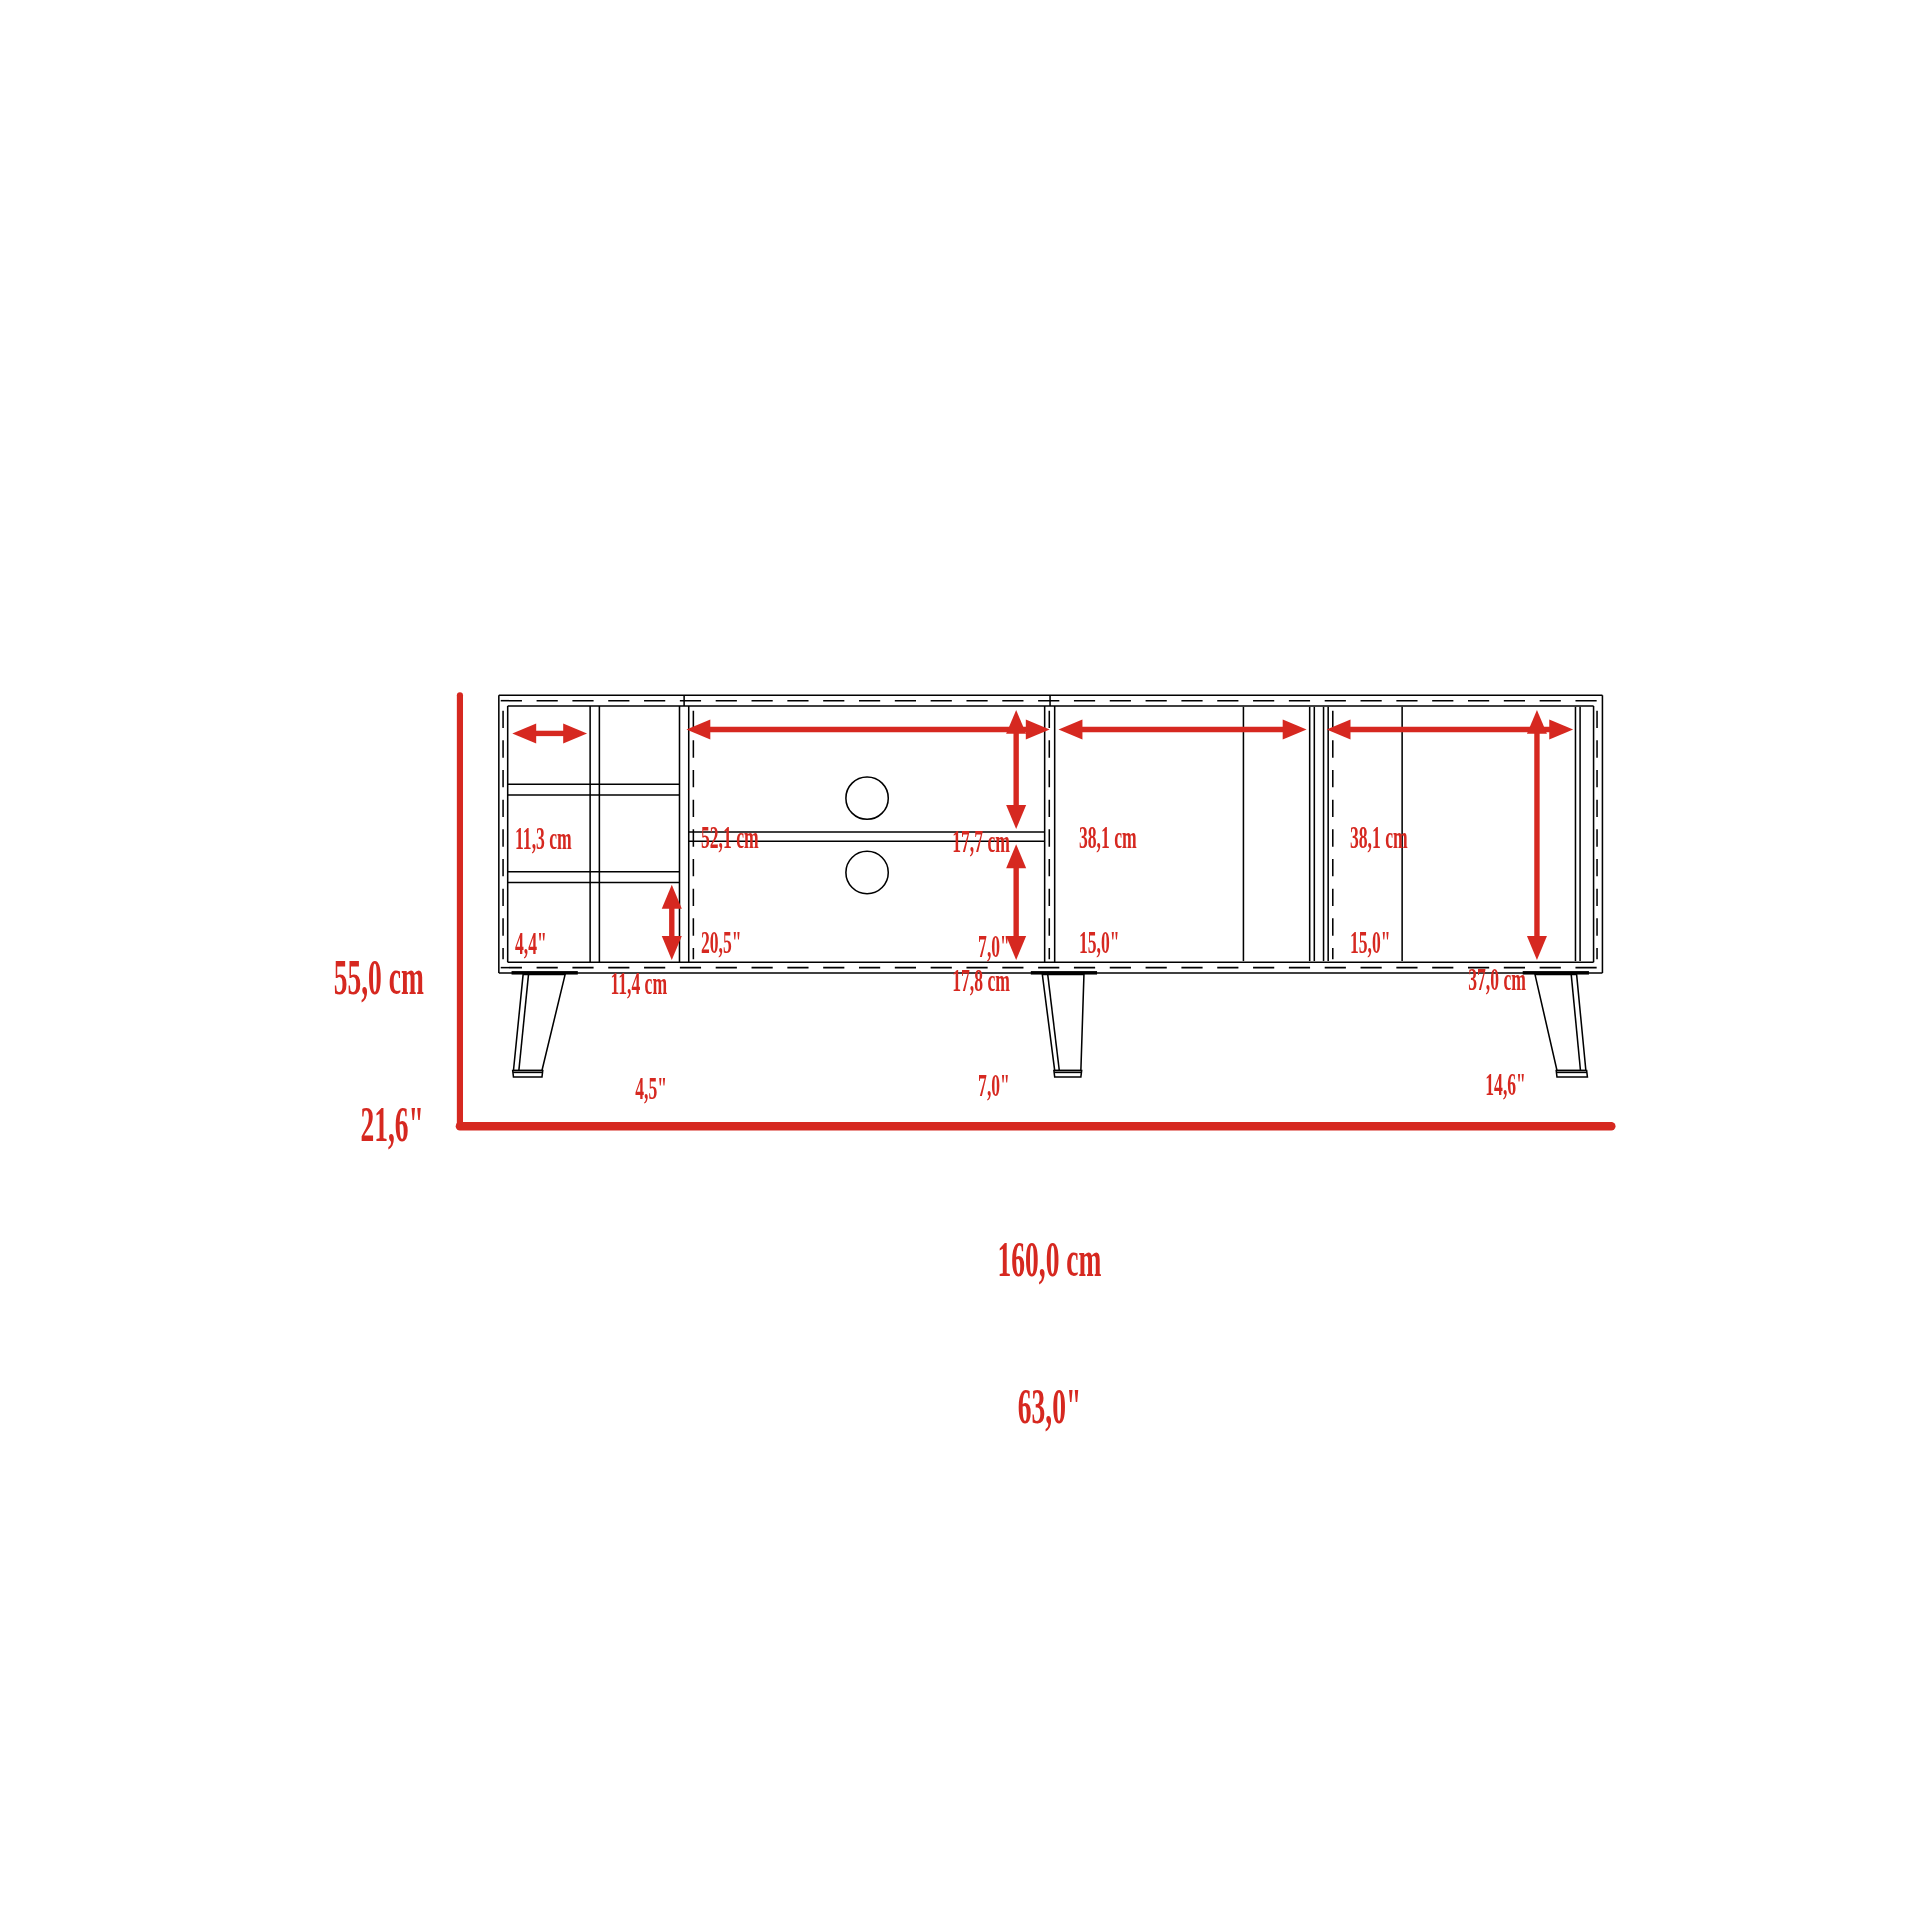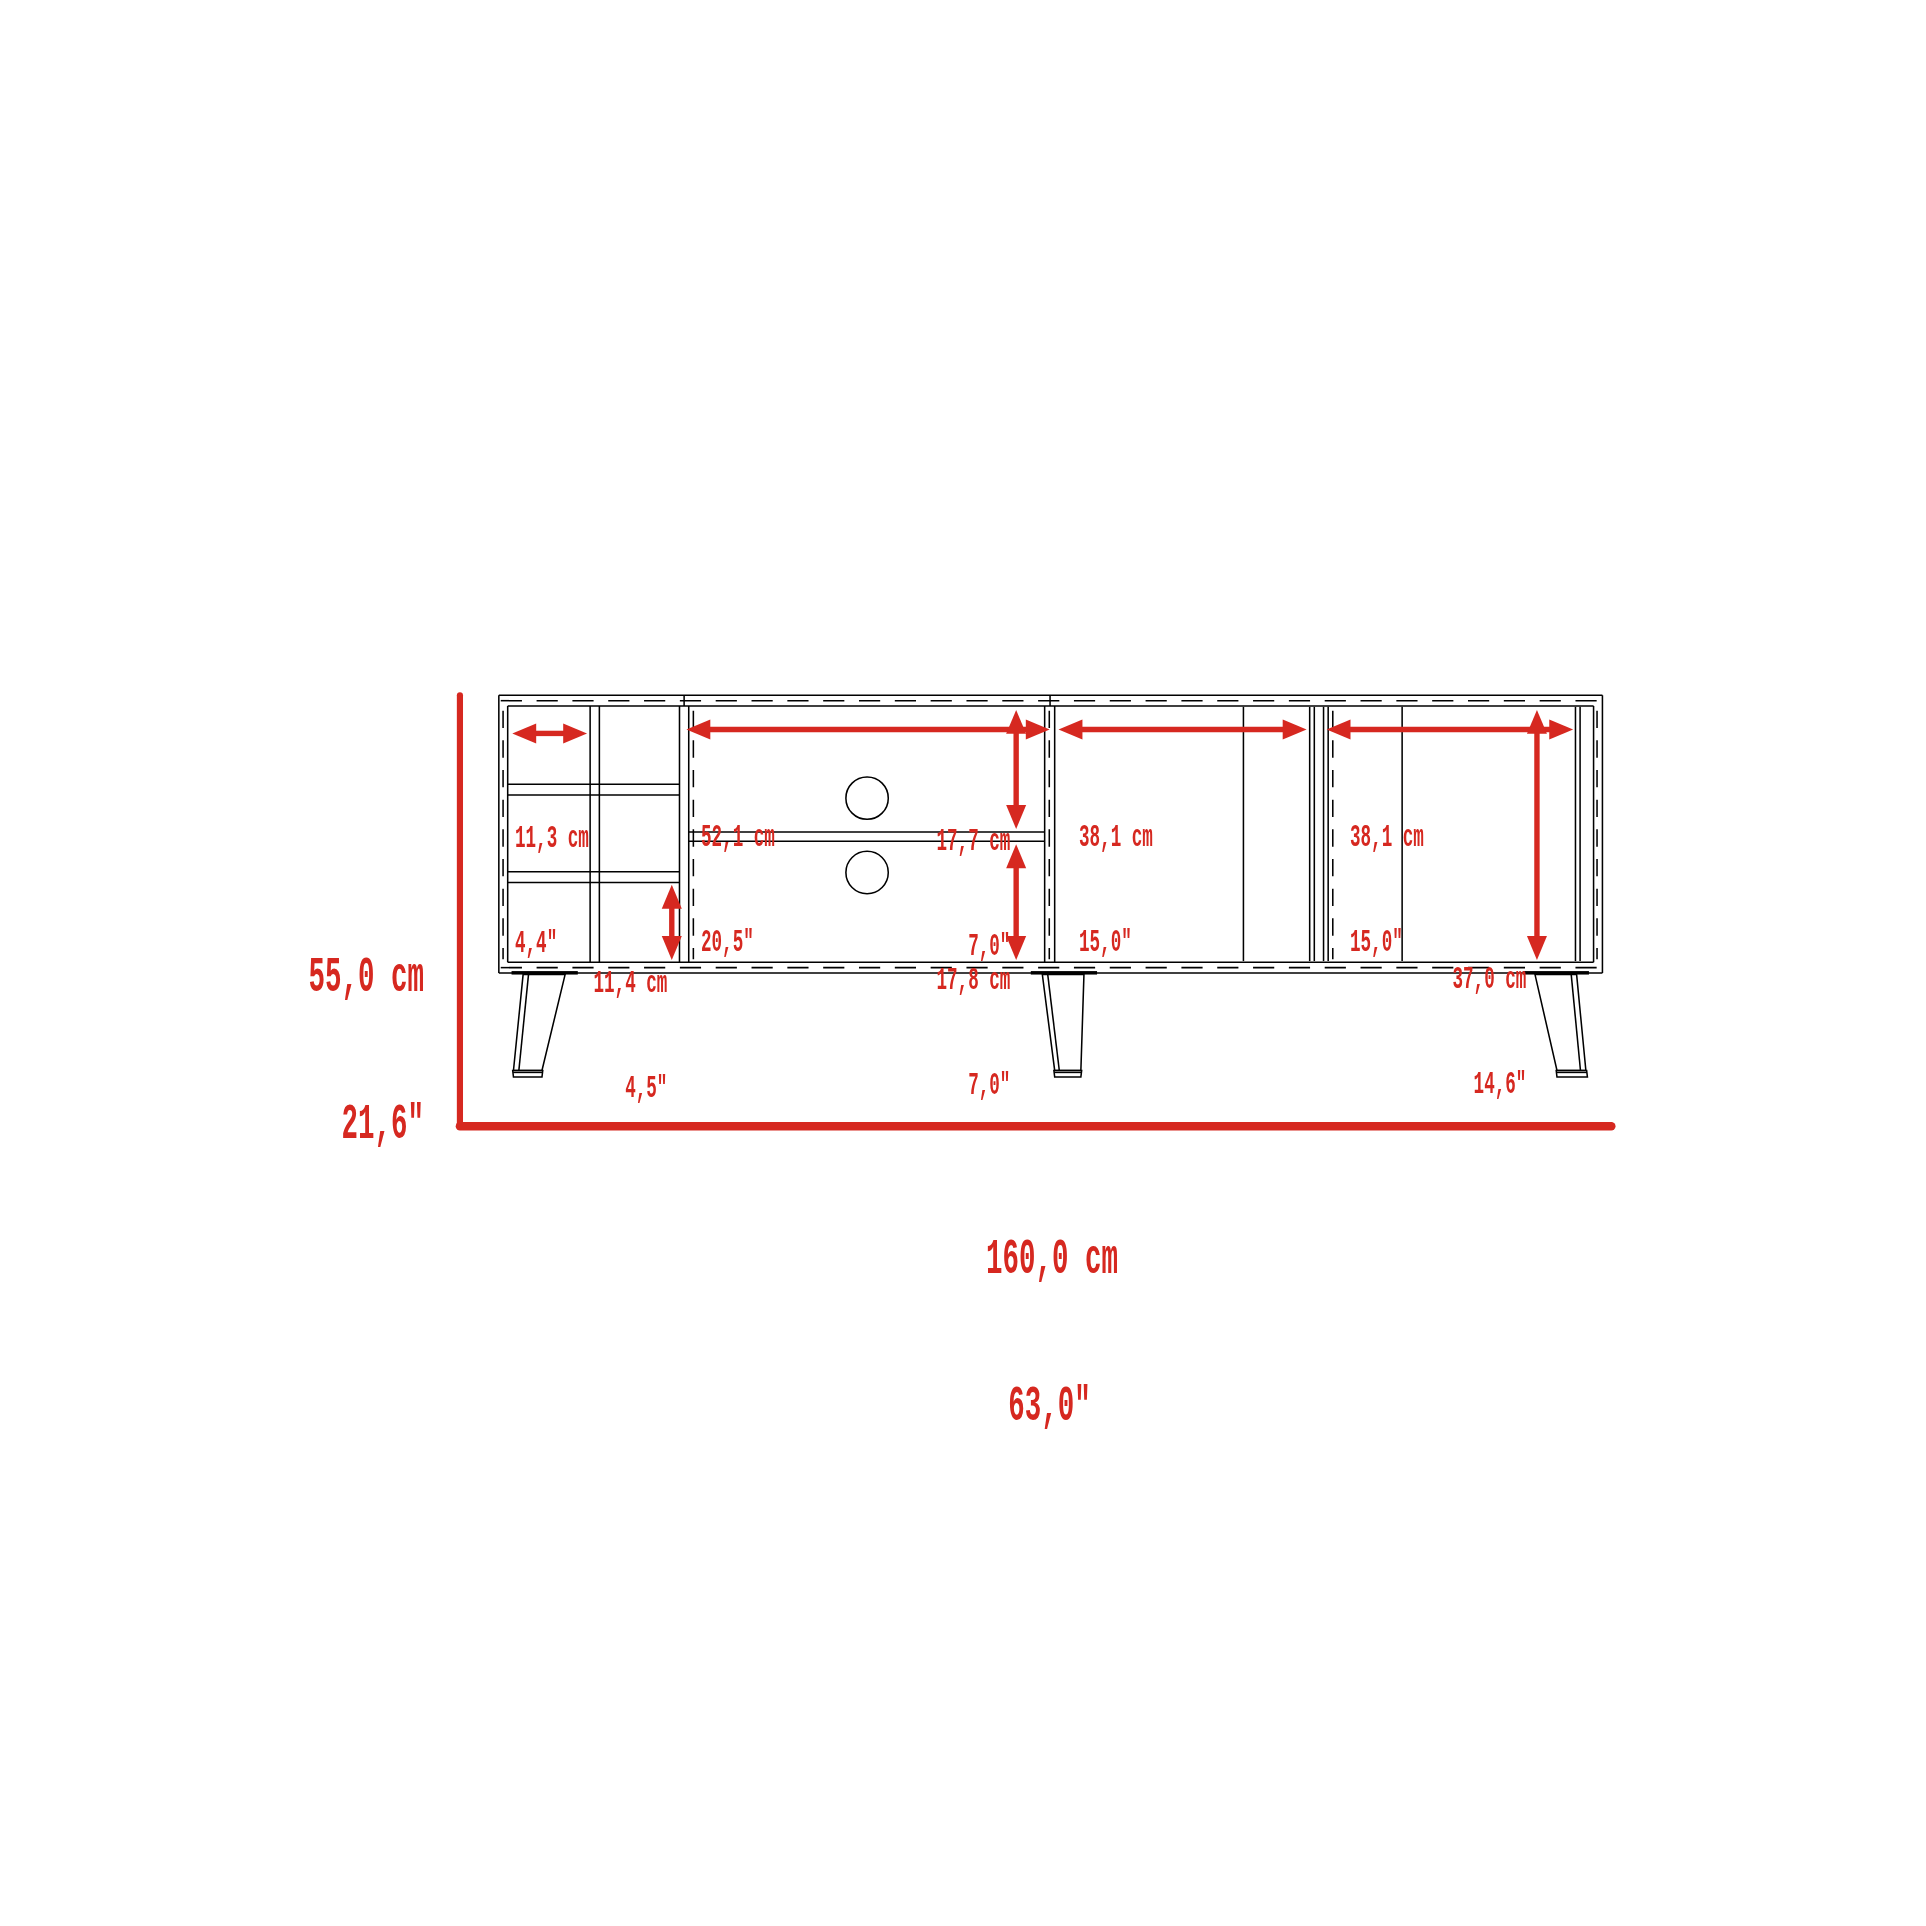--- a/index.html
+++ b/index.html
@@ -7,21 +7,21 @@
     padding: 0;
     width: 1926px;
     height: 1926px;
     background: #ffffff;
   }
   .canvas {
     position: relative;
     width: 1926px;
     height: 1926px;
     background: #ffffff;
-    font-family: Liberation Mono, monospace;
+    font-family: Liberation Serif, serif;
     overflow: hidden;
   }
   .canvas svg {
     position: absolute;
     left: 0;
     top: 0;
   }
   .lbl {
     position: absolute;
     font-weight: bold;

